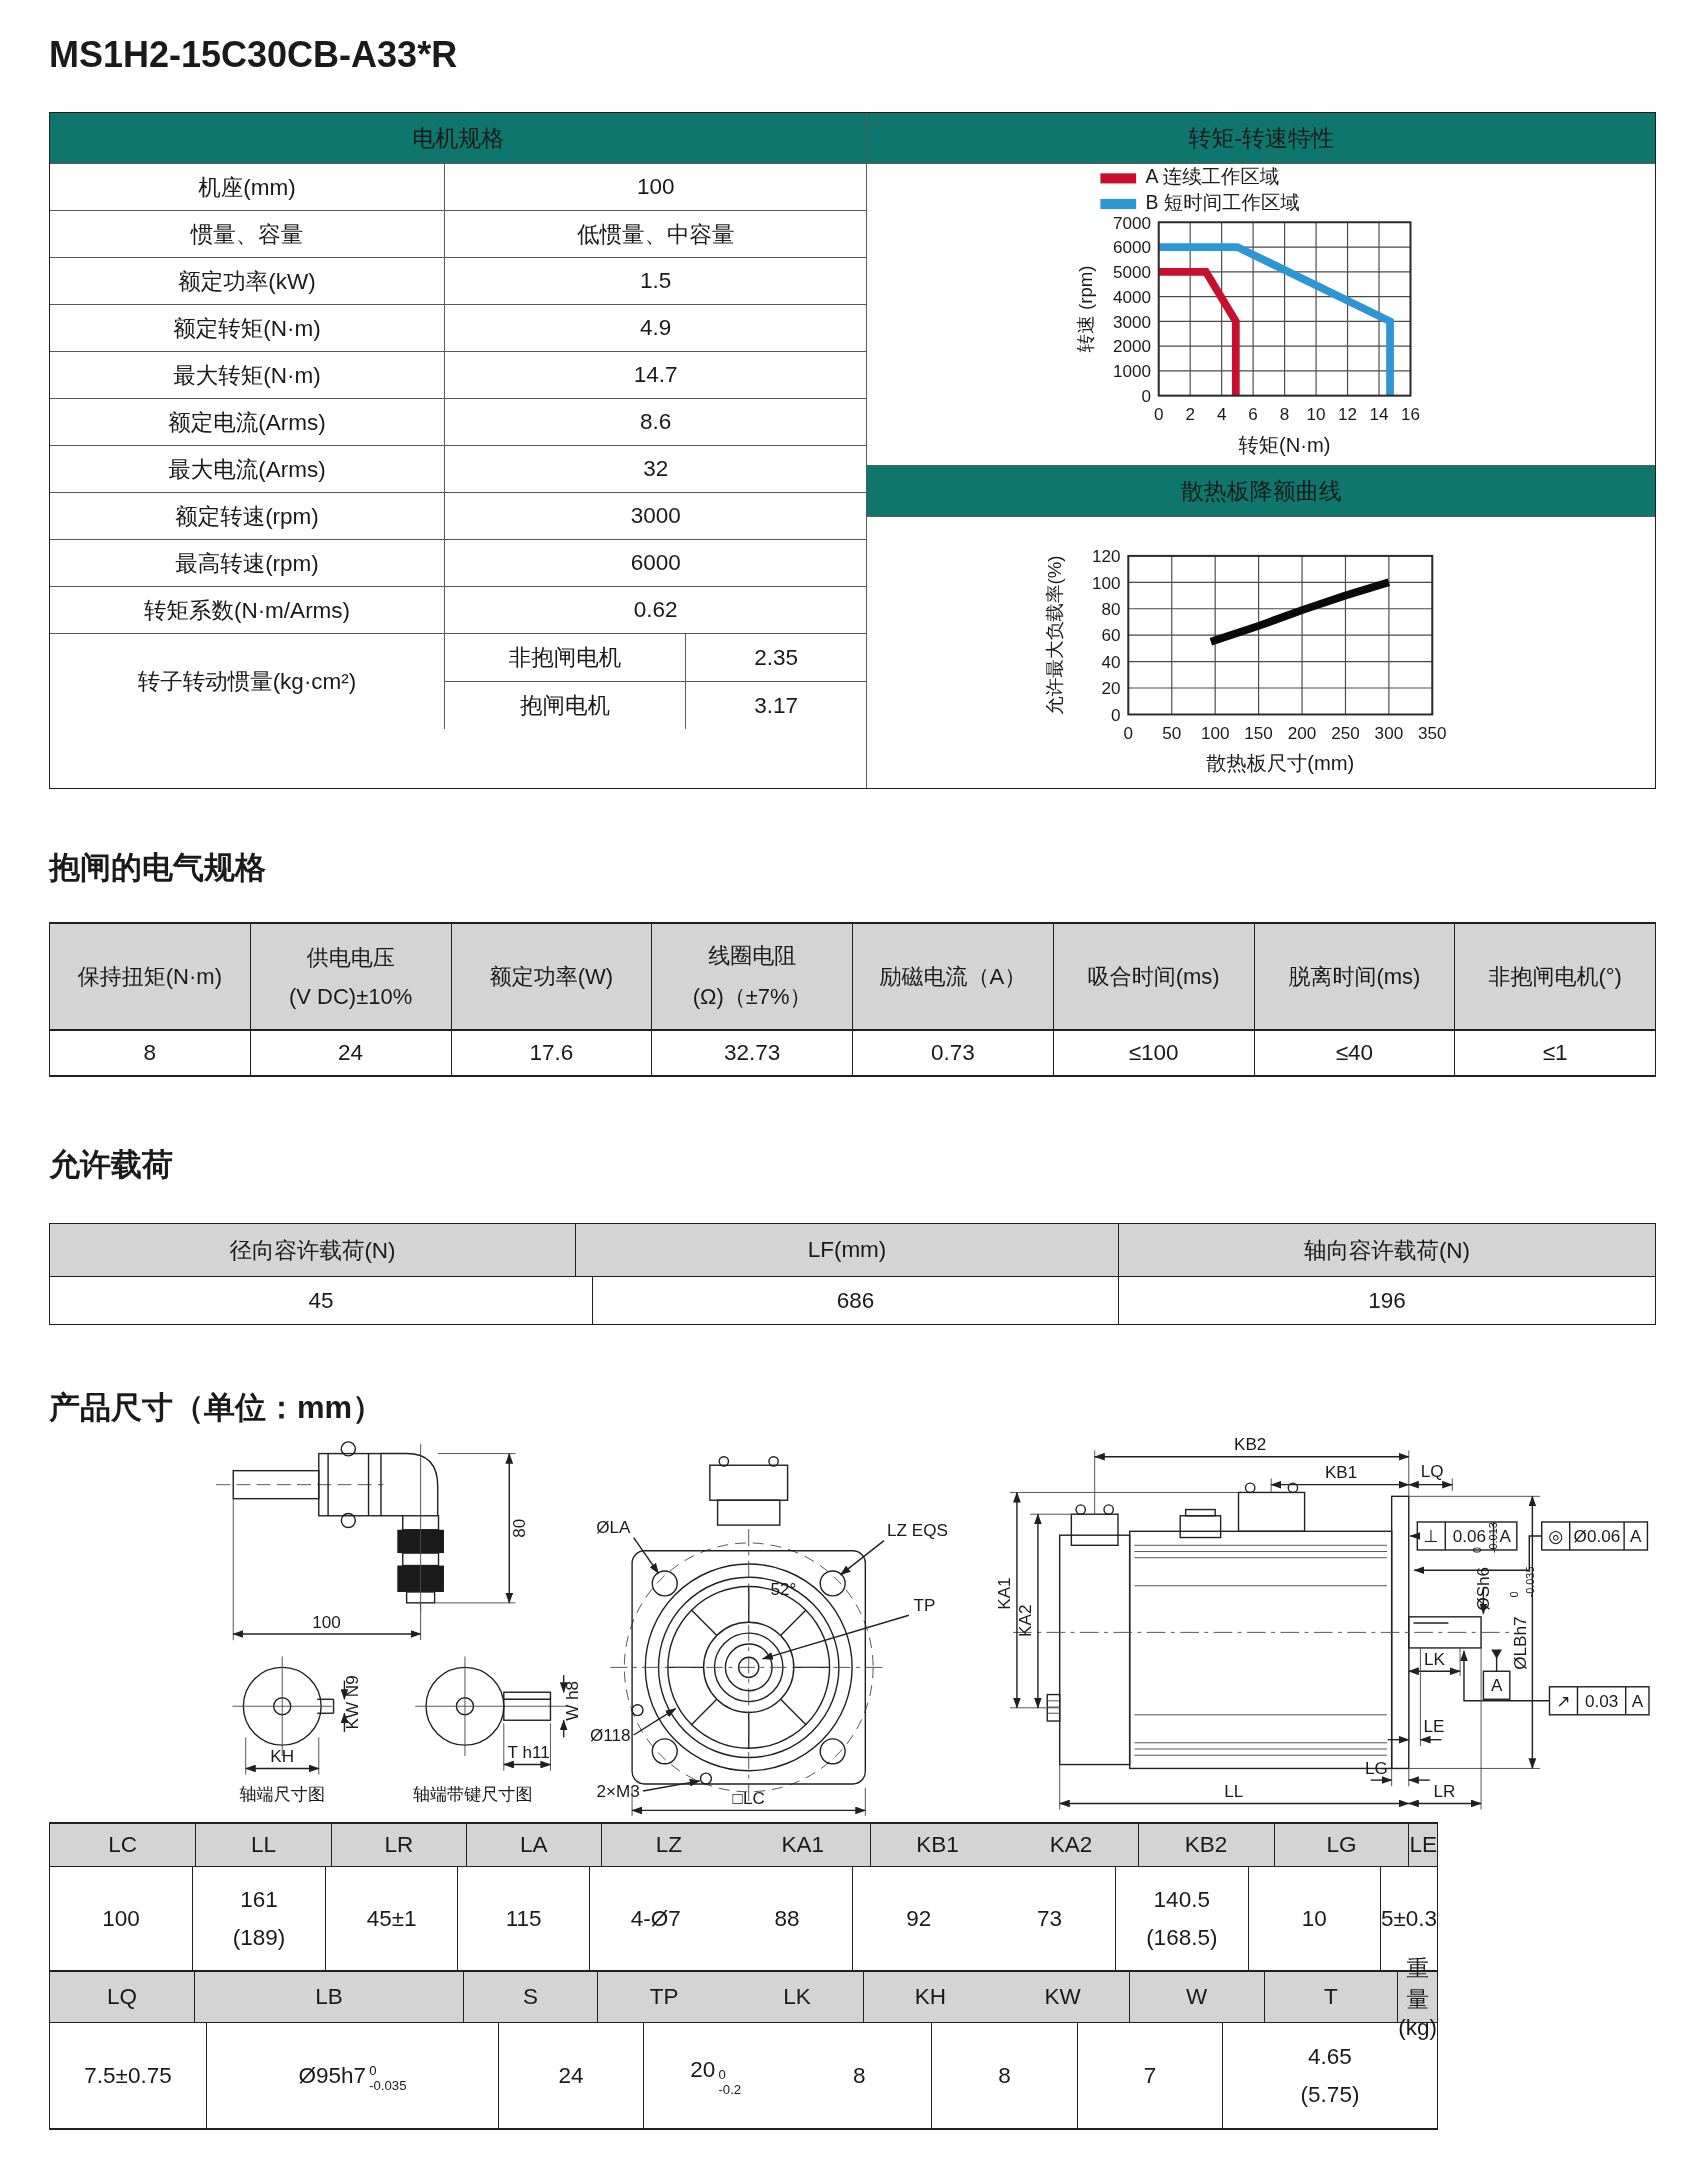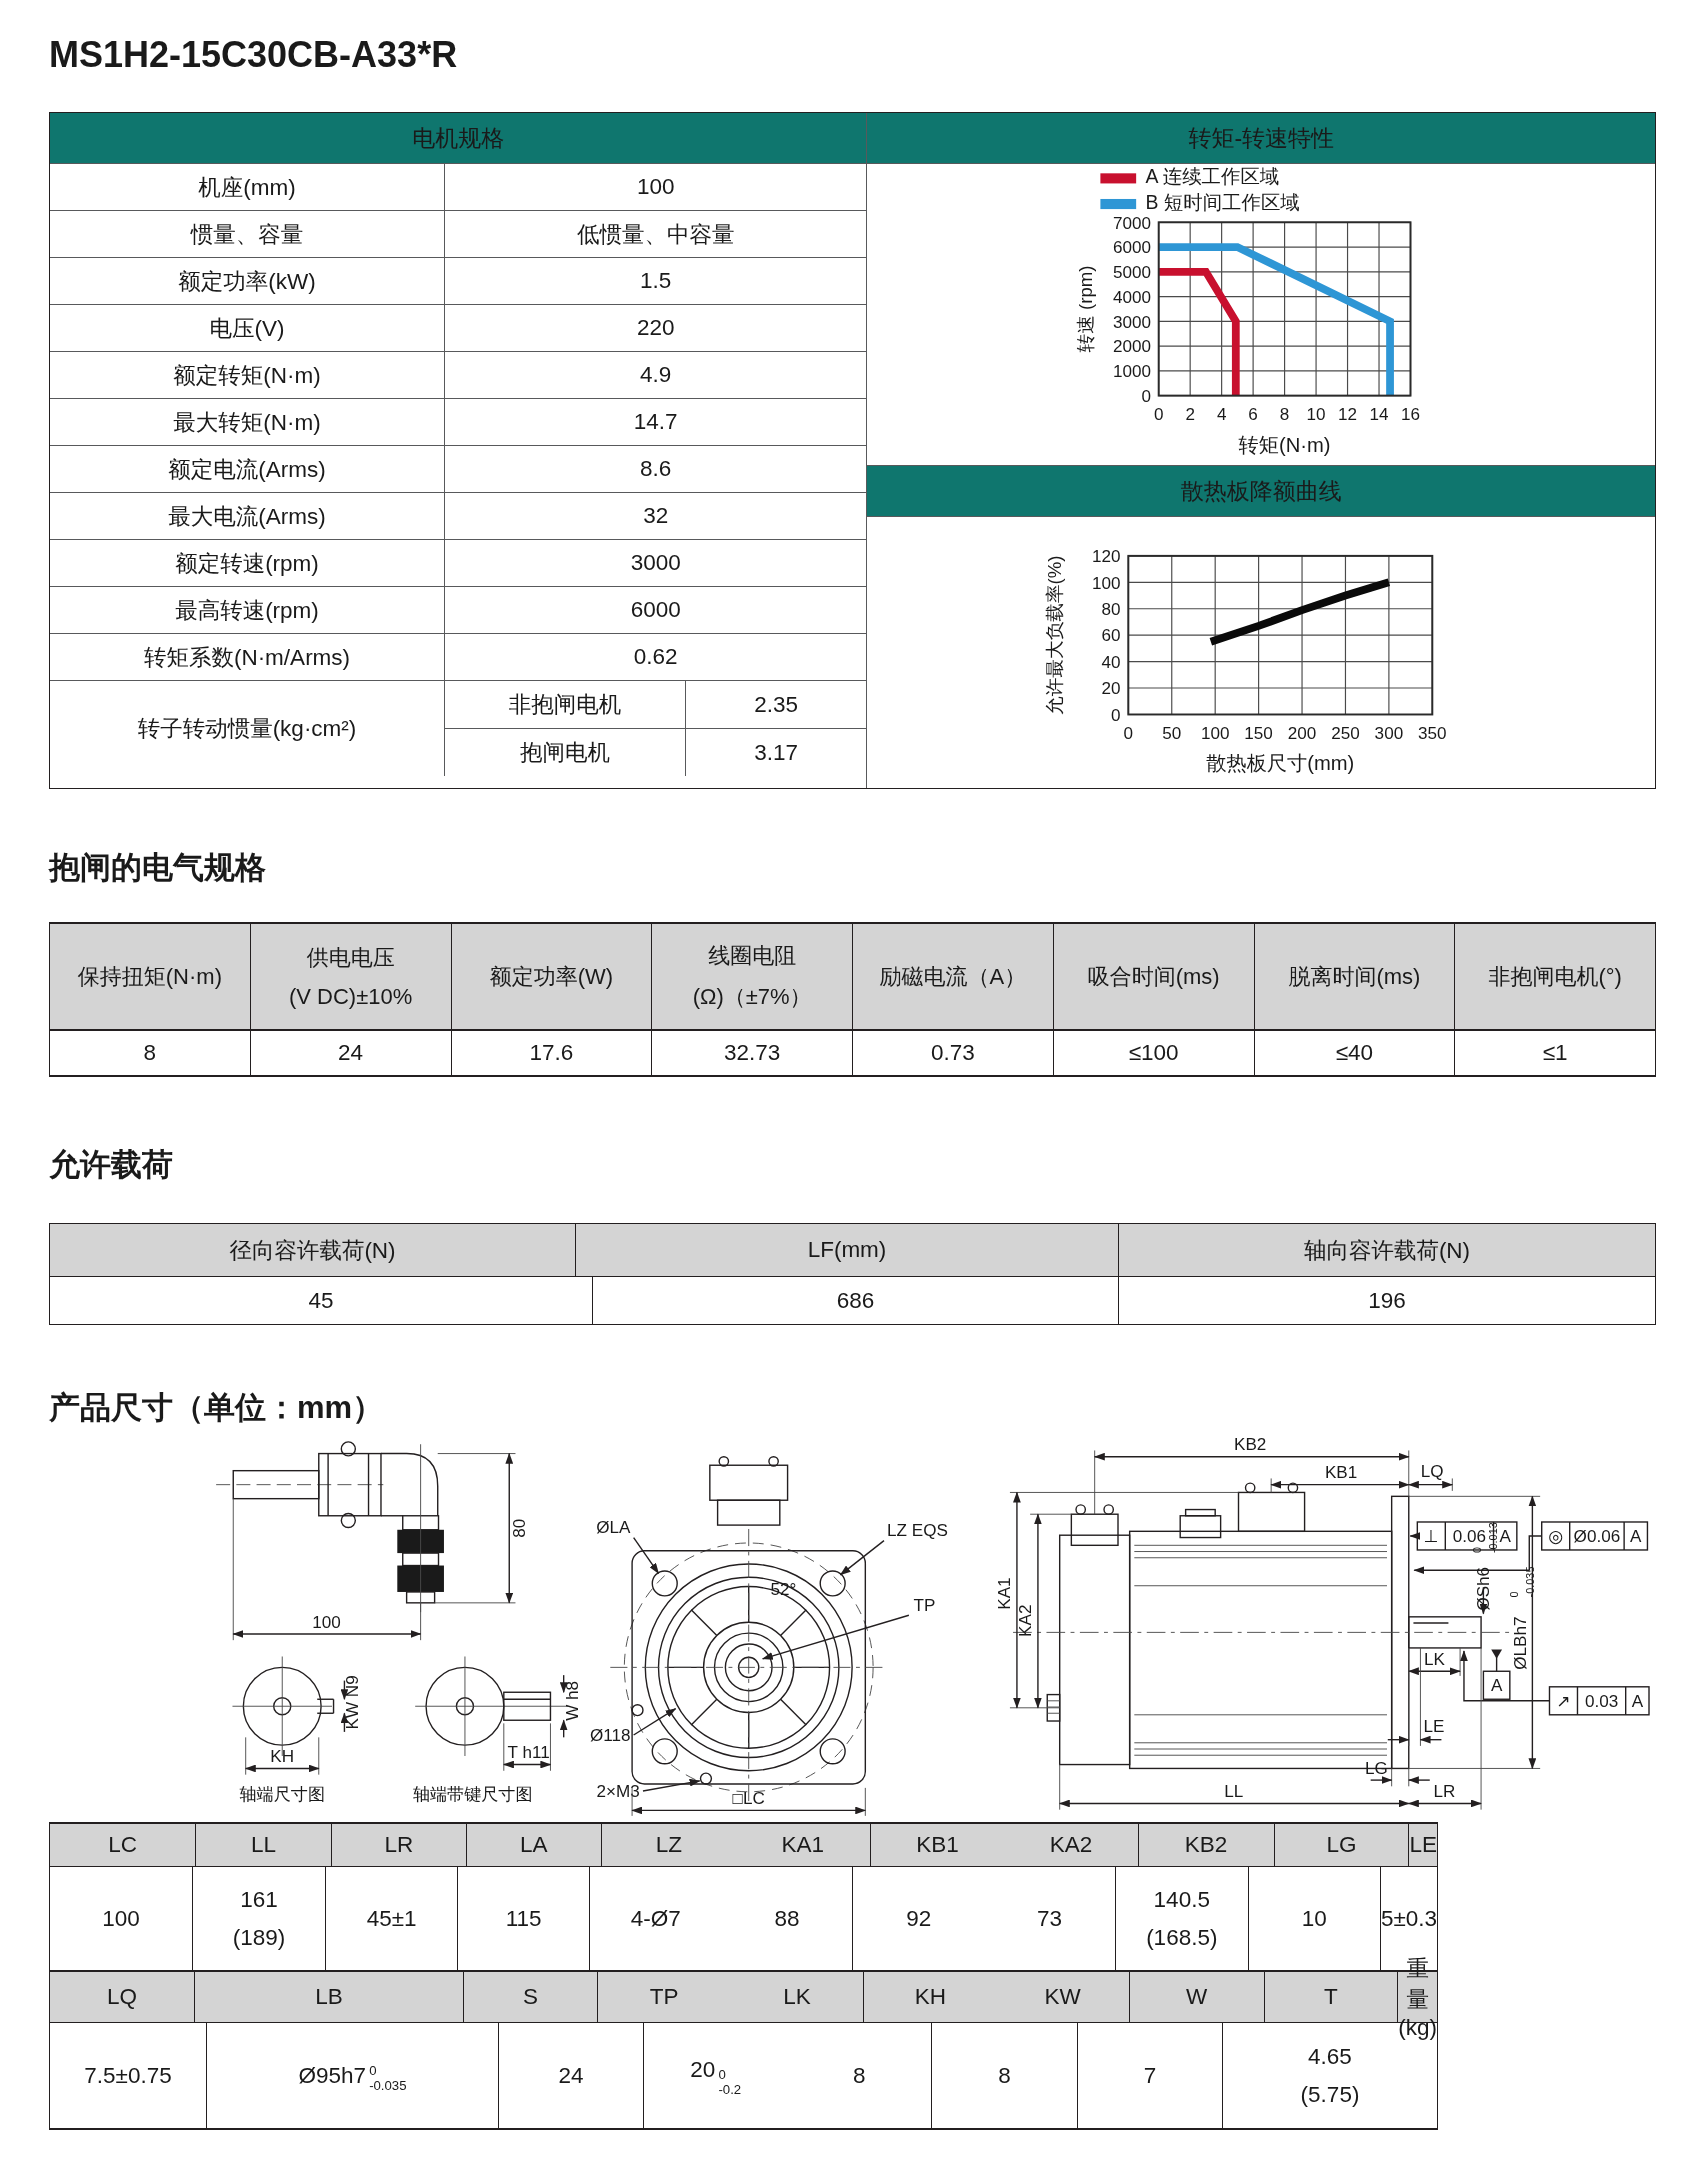--- a/index.html
+++ b/index.html
@@ -97,24 +97,20 @@
         <div class="spec-label">机座(mm)</div>
         <div class="spec-value">100</div>
       </div>
       <div class="spec-row">
         <div class="spec-label">惯量、容量</div>
         <div class="spec-value">低惯量、中容量</div>
       </div>
       <div class="spec-row">
         <div class="spec-label">额定功率(kW)</div>
         <div class="spec-value">1.5</div>
-      </div>
-      <div class="spec-row">
-        <div class="spec-label">电压(V)</div>
-        <div class="spec-value">220</div>
       </div>
       <div class="spec-row">
         <div class="spec-label">额定转矩(N·m)</div>
         <div class="spec-value">4.9</div>
       </div>
       <div class="spec-row">
         <div class="spec-label">最大转矩(N·m)</div>
         <div class="spec-value">14.7</div>
       </div>
       <div class="spec-row">

